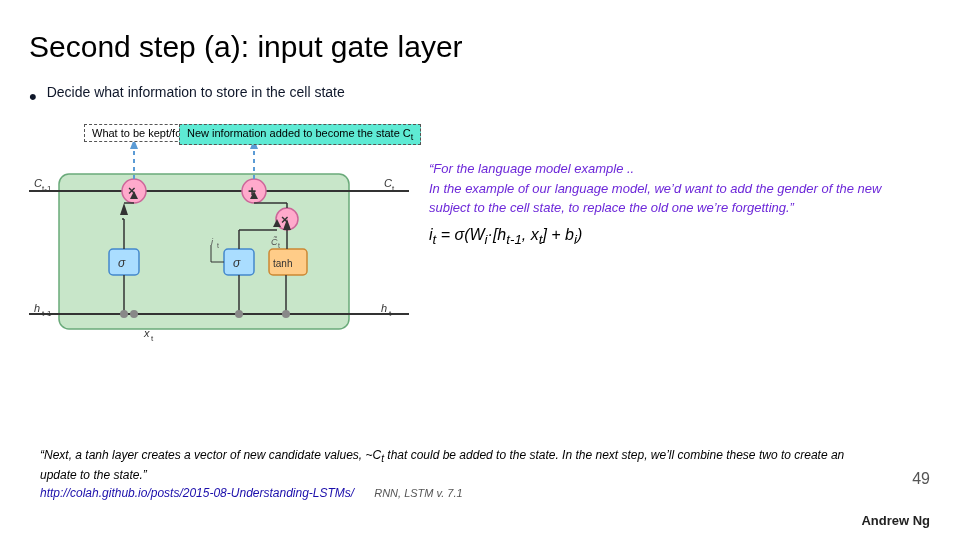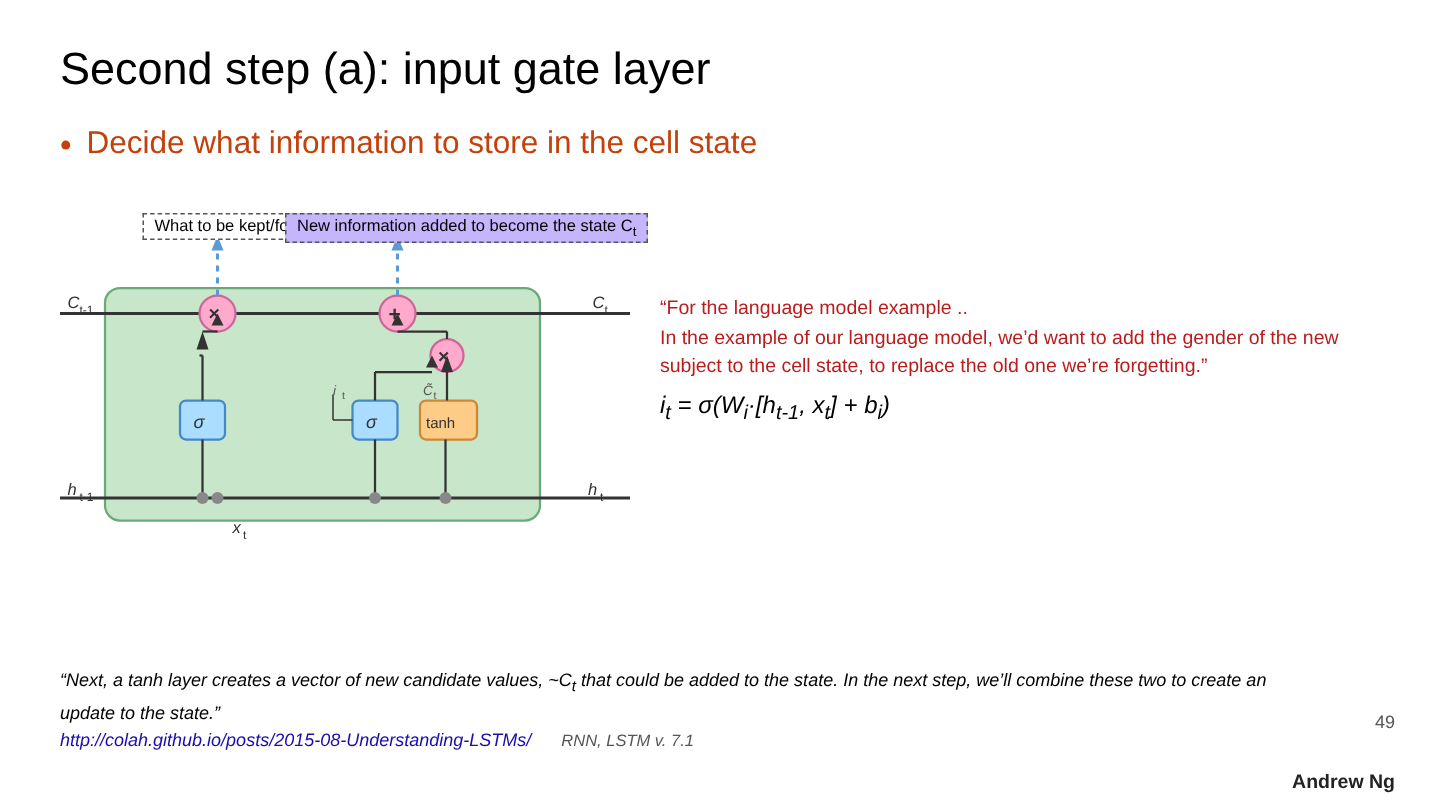--- a/index.html
+++ b/index.html
@@ -9,50 +9,51 @@
       background: #ffffff;
       font-family: Arial, sans-serif;
       overflow: hidden;
       position: relative;
     }
 
     .slide {
       width: 960px;
       height: 540px;
       position: relative;
-      padding: 30px 40px 20px 40px;
+      padding: 30px 40px 20px 29px;
     }
 
     .title {
       font-size: 30px;
       font-weight: normal;
       color: #000;
       margin-bottom: 20px;
     }
 
     .bullet-point {
-      font-size: 21px;
-      color: #c2410c;
-      margin-bottom: 22px;
+      font-size: 14px;
+      color: #0f172a;
+      margin-bottom: 4px;
       display: flex;
       align-items: flex-start;
     }
 
     .bullet-point::before {
       content: "•";
       margin-right: 10px;
       font-size: 22px;
     }
 
     
     .quote-text {
+      font-style: italic;
       font-size: 13px;
-      color: #b91c1c;
+      color: #6d28d9;
       line-height: 1.5;
-      margin-top: 23px;
+      margin-top: 5px;
       max-width: 460px;
     }
 
     
     .bottom-text {
       position: absolute;
       bottom: 38px;
       left: 40px;
       right: 100px;
       font-style: italic;
@@ -197,21 +198,21 @@
         <circle cx="257" cy="195" r="4" fill="#888"></circle>
 
         <line x1="95" y1="195" x2="95" y2="156" stroke="#333" stroke-width="1.5"></line>
         <circle cx="95" cy="195" r="4" fill="#888"></circle>
       </svg>
 
       
       <div style="position:absolute; top:5px; left:55px; border:1.5px dashed #555; background:white; padding:2px 7px; font-size:11px; white-space:nowrap;">What to be kept/forget</div>
 
       
-      <div style="position:absolute; top:5px; left:150px; border:1.5px dashed #555; background:#c4b5fd; padding:2px 7px; font-size:11px; white-space:nowrap;">
+      <div style="position:absolute; top:5px; left:150px; border:1.5px dashed #555; background:#5eead4; padding:2px 7px; font-size:11px; white-space:nowrap;">
         <span>New information added to become the state C</span><sub style="font-size:9px;">t</sub>
       </div>
 
       
       
     </div>
 
     <div class="right-content">
 
       <div class="quote-text">
@@ -230,17 +231,17 @@
     <span style="font-style:italic; font-size:12px;">
       <span>“Next, a tanh layer creates a vector of new candidate values, ~C</span><i><sub>t</sub></i><span> that could be added to the state. In the next step, we’ll combine these two to create an update to the state.”</span>
     </span>
     <br>
     <a class="bottom-link">http://colah.github.io/posts/2015-08-Understanding-LSTMs/</a>
     &nbsp;&nbsp;&nbsp;&nbsp;
     <span style="font-size:11px; color:#555;">RNN, LSTM v. 7.1</span>
   </div>
 
   <div class="bottom-footer">
-    <div style="font-size:12px; color:#555;">49</div>
+    <div style="font-size:16px; color:#555;">49</div>
     <div style="font-size:13px; color:#222; font-weight:bold;margin-top:25px;">Andrew Ng</div>
   </div>
 
 </div>
 
 </body></html>

